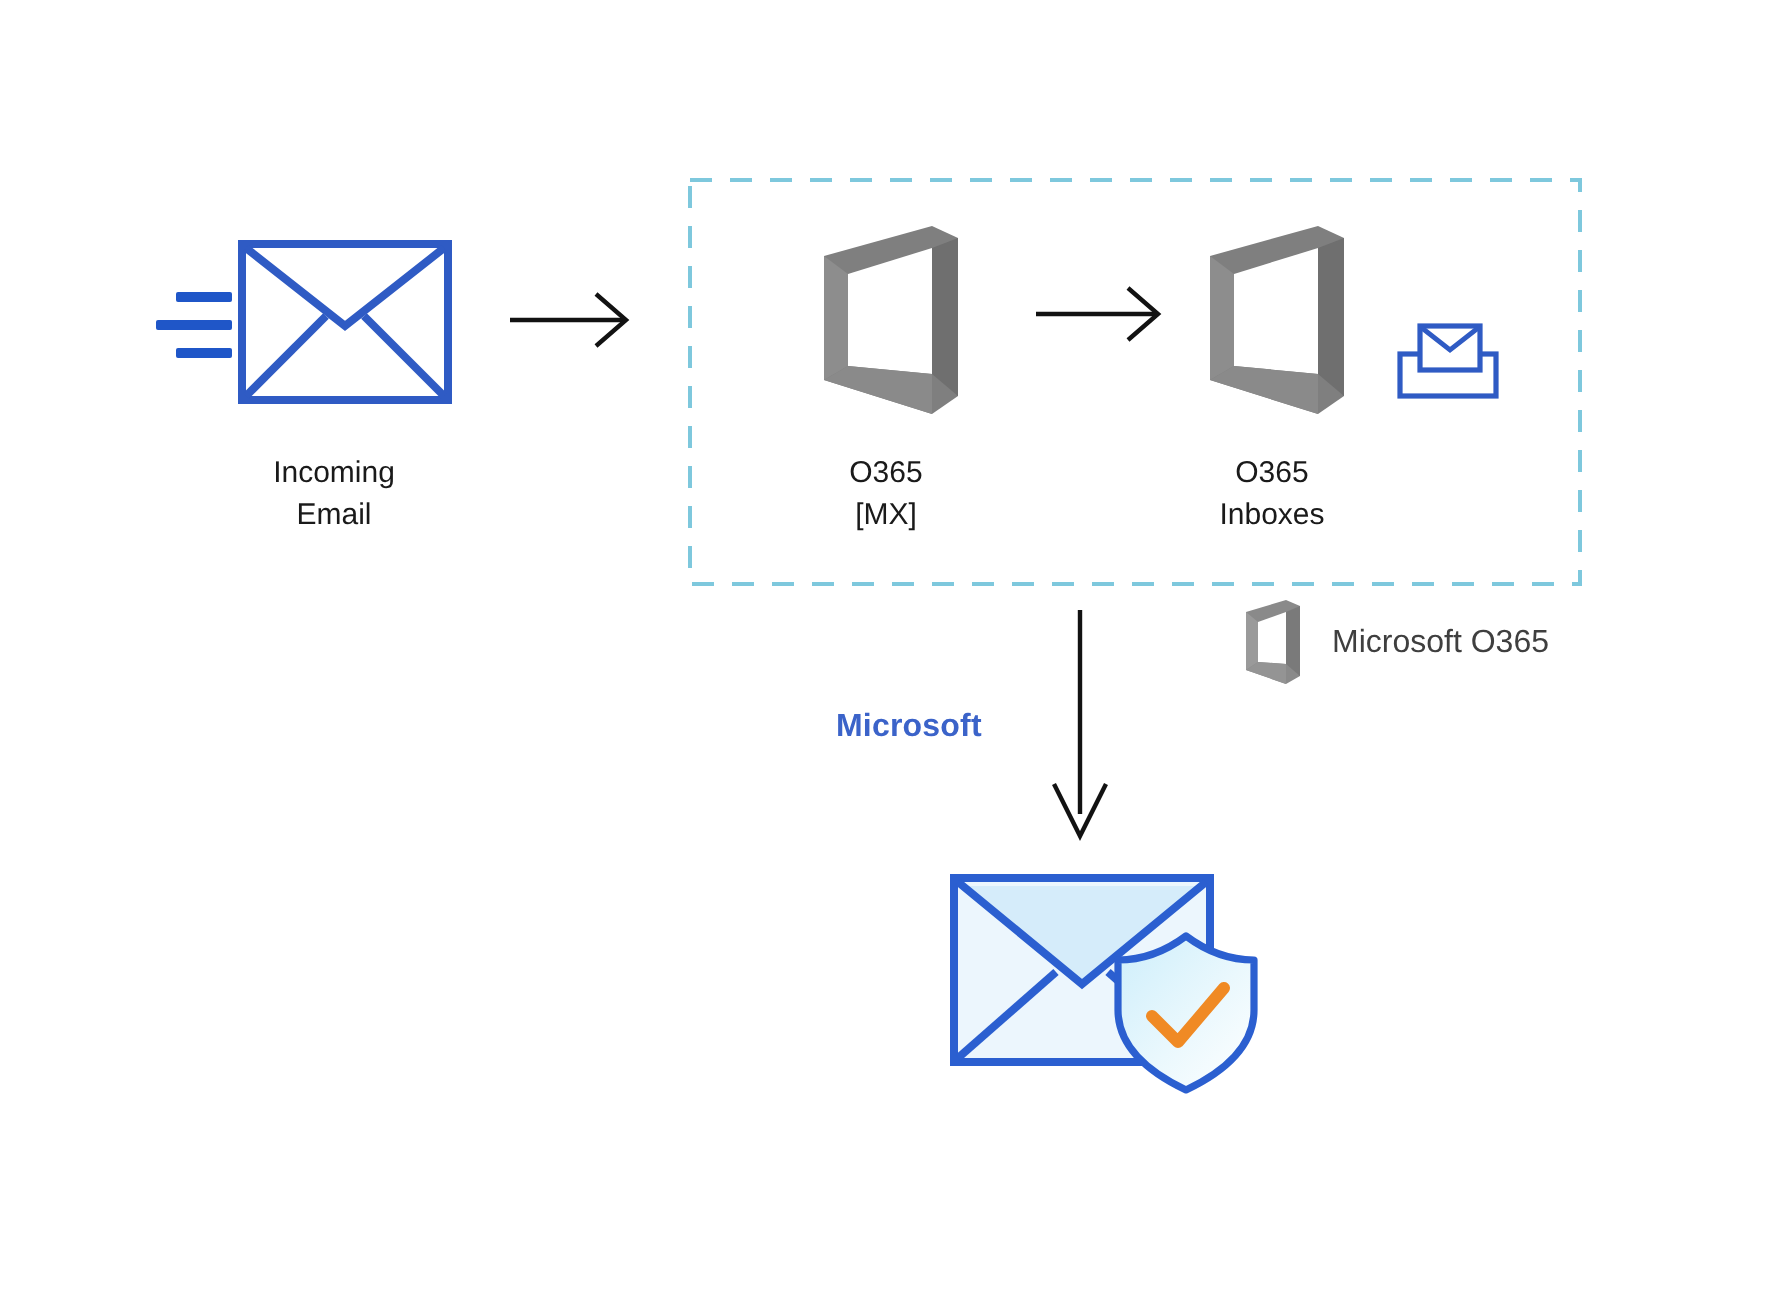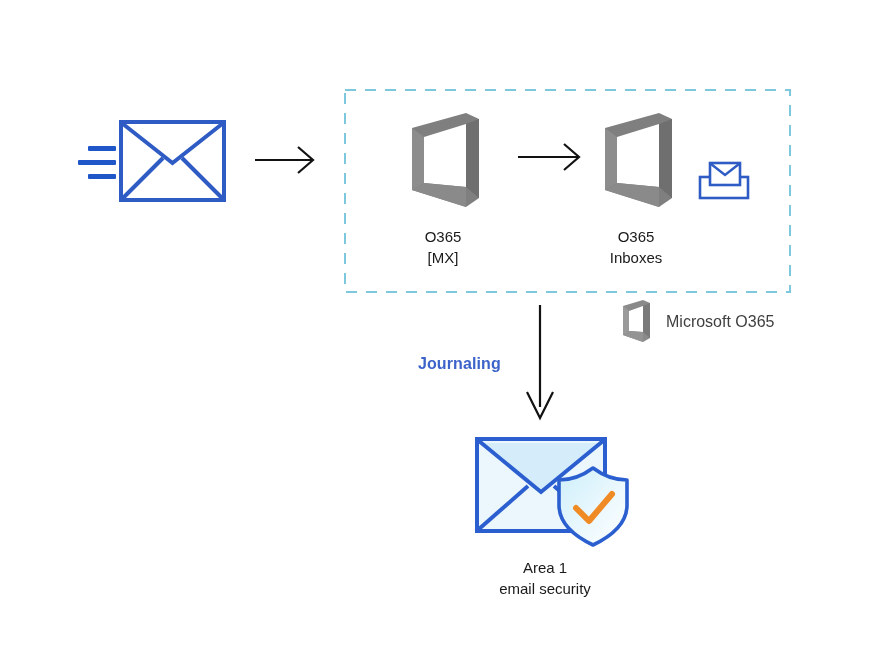--- a/index.html
+++ b/index.html
@@ -138,27 +138,27 @@
             <stop offset="100%" stop-color="#ffffff"></stop>
           </linearGradient>
         </defs>
         <path d="M 559 480 C 573 480 585 474 593 468 C 601 474 613 480 627 480
                  L 627 505 C 627 522 614 535 593 545 C 572 535 559 522 559 505 Z" fill="url(#shieldGrad)" stroke="#2b5fd0" stroke-width="3.6" stroke-linejoin="round"></path>
         <polyline points="576,508 589,521 612,494" fill="none" stroke="#f08a24" stroke-width="6" stroke-linecap="round" stroke-linejoin="round"></polyline>
       </g>
     </g>
   </svg>
 
+  <div class="node-label" style="left:87px; top:226px; width:160px;">Incoming
+Email</div>
 
   <div class="node-label" style="left:363px; top:226px; width:160px;">O365
 [MX]</div>
 
   <div class="node-label" style="left:556px; top:226px; width:160px;">O365
 Inboxes</div>
 
-  <div class="node-label" style="left:445px; top:557px; width:200px;">Area 1
-email security</div>
 
-  <div class="journaling-label" style="left:418px; top:355px;">Journaling</div>
+  <div class="journaling-label" style="left:418px; top:355px;">Microsoft</div>
 
   <div class="legend-label" style="left:666px; top:313px;">Microsoft O365</div>
 
 </div>
 
 </body></html>

